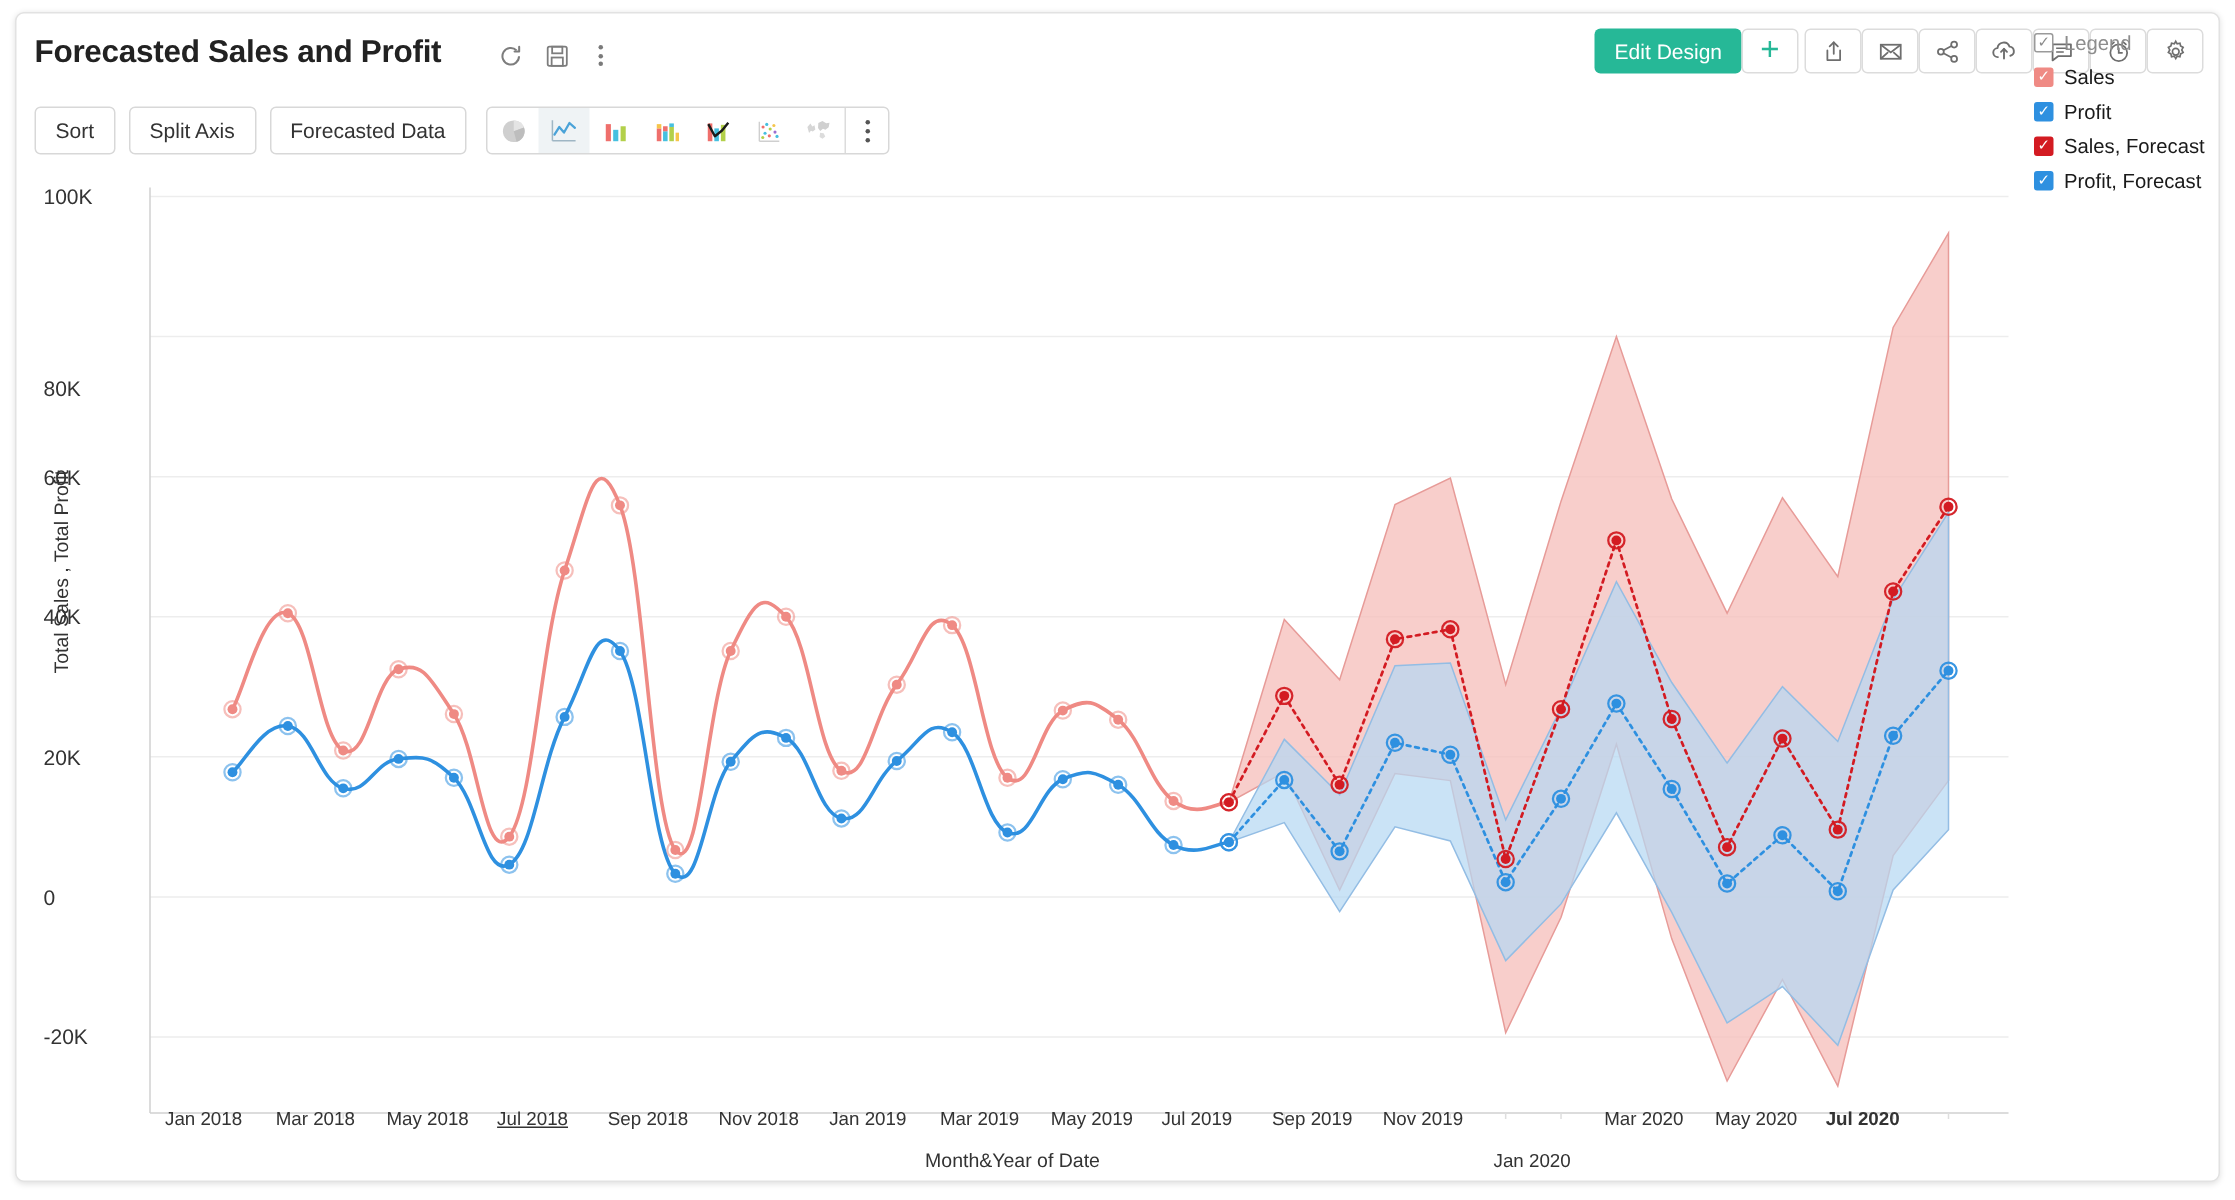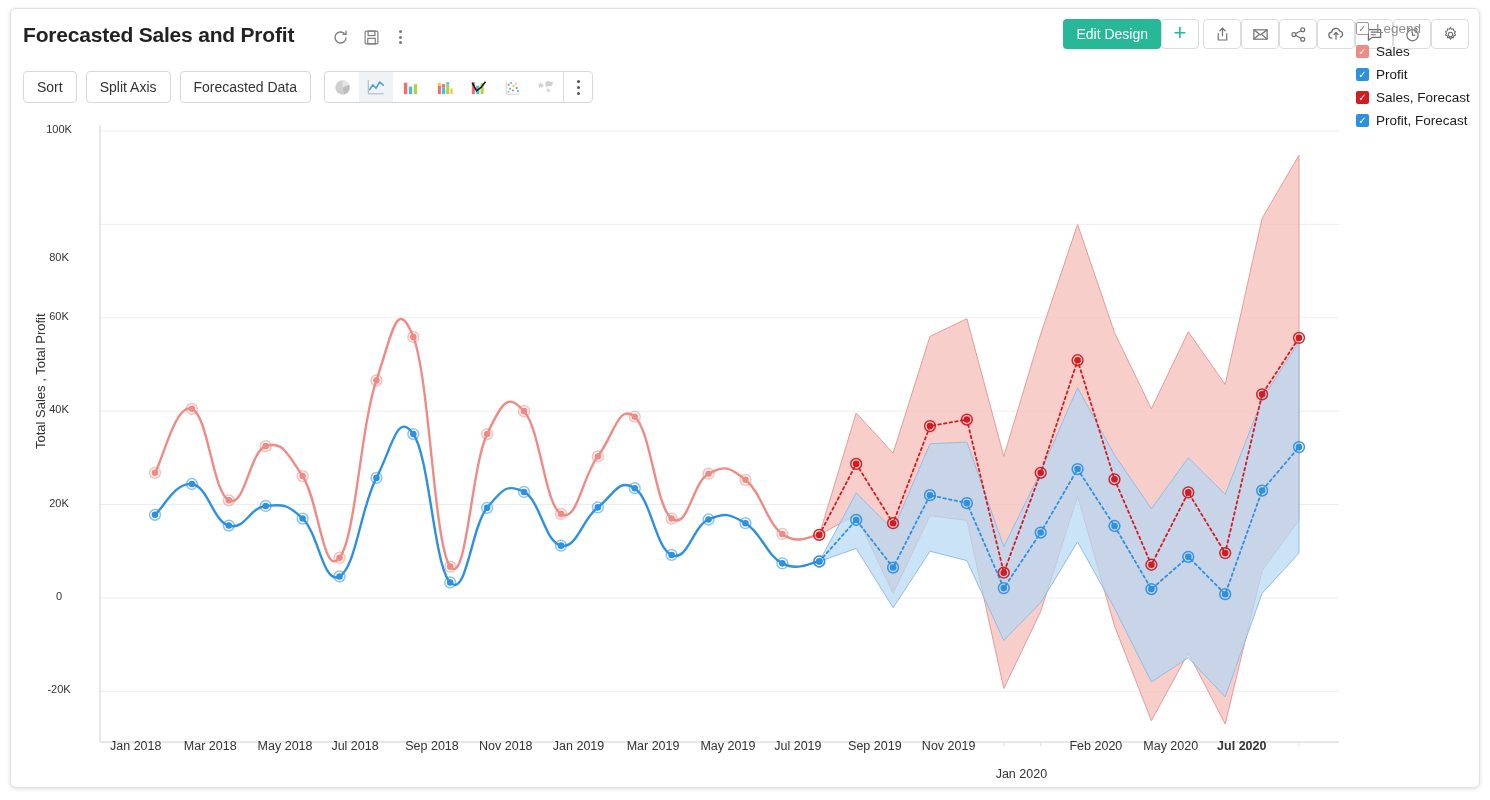--- a/index.html
+++ b/index.html
@@ -92,21 +92,21 @@
   .chart-wrap { position: absolute; left: 0; top: 100px; width: 1468px; height: 678px; }
   .ylabel {
     position: absolute; left: 22px; top: 340px;
     transform: rotate(-90deg); transform-origin: left top;
     font-size: 13px; color: #333; white-space: nowrap;
   }
   .xlabel {
     position: absolute; left: 0; top: 657px; width: 1328px;
     text-align: center; font-size: 13px; color: #333;
   }
-  .tick-y { position: absolute; font-size: 11px; color: #333; text-align: center; width: 60px; }
+  .tick-y { position: absolute; font-size: 14px; color: #333; text-align: left; width: 60px; }
   .tick-x { position: absolute; font-size: 12.5px; color: #333; text-align: left; width: 90px; top: 630px; }
 
   
   .legend { position: absolute; left: 1345px; top: 8px; width: 150px; }
   .lg-row { display: flex; align-items: center; gap: 7px; height: 23px; cursor: pointer; }
   .lg-box {
     width: 13px; height: 13px; border-radius: 2px;
     display: flex; align-items: center; justify-content: center;
     font-size: 10px; color: #fff; line-height: 1;
     flex: 0 0 auto;
@@ -271,20 +271,21 @@
         <div class="ctype-kebab">
             <i></i>
             <i></i>
             <i></i>
           </div>
       </div>
     </div>
 
     <div class="chart-wrap">
       <div class="ylabel">Total Sales , Total Profit</div>
+      <div class="xlabel">Month&amp;Year of Date</div>
       <svg id="plot" width="1468" height="678">
           <line x1="89" y1="22" x2="1328" y2="22" stroke="#ededed" stroke-width="1"></line>
           <line x1="89" y1="115.38461538461539" x2="1328" y2="115.38461538461539" stroke="#ededed" stroke-width="1"></line>
           <line x1="89" y1="208.76923076923077" x2="1328" y2="208.76923076923077" stroke="#ededed" stroke-width="1"></line>
           <line x1="89" y1="302.1538461538462" x2="1328" y2="302.1538461538462" stroke="#ededed" stroke-width="1"></line>
           <line x1="89" y1="395.53846153846155" x2="1328" y2="395.53846153846155" stroke="#ededed" stroke-width="1"></line>
           <line x1="89" y1="488.92307692307696" x2="1328" y2="488.92307692307696" stroke="#ededed" stroke-width="1"></line>
           <line x1="89" y1="582.3076923076924" x2="1328" y2="582.3076923076924" stroke="#ededed" stroke-width="1"></line>
           <line x1="89" y1="16" x2="89" y2="633" stroke="#d0d0d0" stroke-width="1"></line>
           <line x1="89" y1="633" x2="1328" y2="633" stroke="#d0d0d0" stroke-width="1"></line>
@@ -465,31 +466,31 @@
           <div class="tick-y" style="left: 18px; top: 200.769px;">60K</div>
           <div class="tick-y" style="left: 18px; top: 294.154px;">40K</div>
           <div class="tick-y" style="left: 18px; top: 387.538px;">20K</div>
           <div class="tick-y" style="left: 18px; top: 480.923px;">0</div>
           <div class="tick-y" style="left: 18px; top: 574.308px;">-20K</div>
         </div>
       <div id="xticks">
           <div class="tick-x" style="left: 99px;">Jan 2018</div>
           <div class="tick-x" style="left: 172.806px;">Mar 2018</div>
           <div class="tick-x" style="left: 246.613px;">May 2018</div>
-          <div class="tick-x" style="left: 320.419px;">Jul 2018</div>
+          <div class="tick-x" style="left: 320.419px; text-decoration: underline;">Jul 2018</div>
           <div class="tick-x" style="left: 394.226px;">Sep 2018</div>
           <div class="tick-x" style="left: 468.032px;">Nov 2018</div>
           <div class="tick-x" style="left: 541.839px;">Jan 2019</div>
           <div class="tick-x" style="left: 615.645px;">Mar 2019</div>
           <div class="tick-x" style="left: 689.452px;">May 2019</div>
           <div class="tick-x" style="left: 763.258px;">Jul 2019</div>
           <div class="tick-x" style="left: 837.065px;">Sep 2019</div>
           <div class="tick-x" style="left: 910.871px;">Nov 2019</div>
           <div class="tick-x" style="left: 984.677px; margin-top: 28px;">Jan 2020</div>
-          <div class="tick-x" style="left: 1058.48px;">Feb 2020</div>
+          <div class="tick-x" style="left: 1058.48px;">Mar 2020</div>
           <div class="tick-x" style="left: 1132.29px;">May 2020</div>
           <div class="tick-x" style="left: 1206.1px; font-weight: bold;">Jul 2020</div>
         </div>
     </div>
 
     <div class="legend">
       <div class="lg-row">
         <span class="lg-box hollow">✓</span>
         <span class="lg-txt muted">Legend</span>
       </div>

